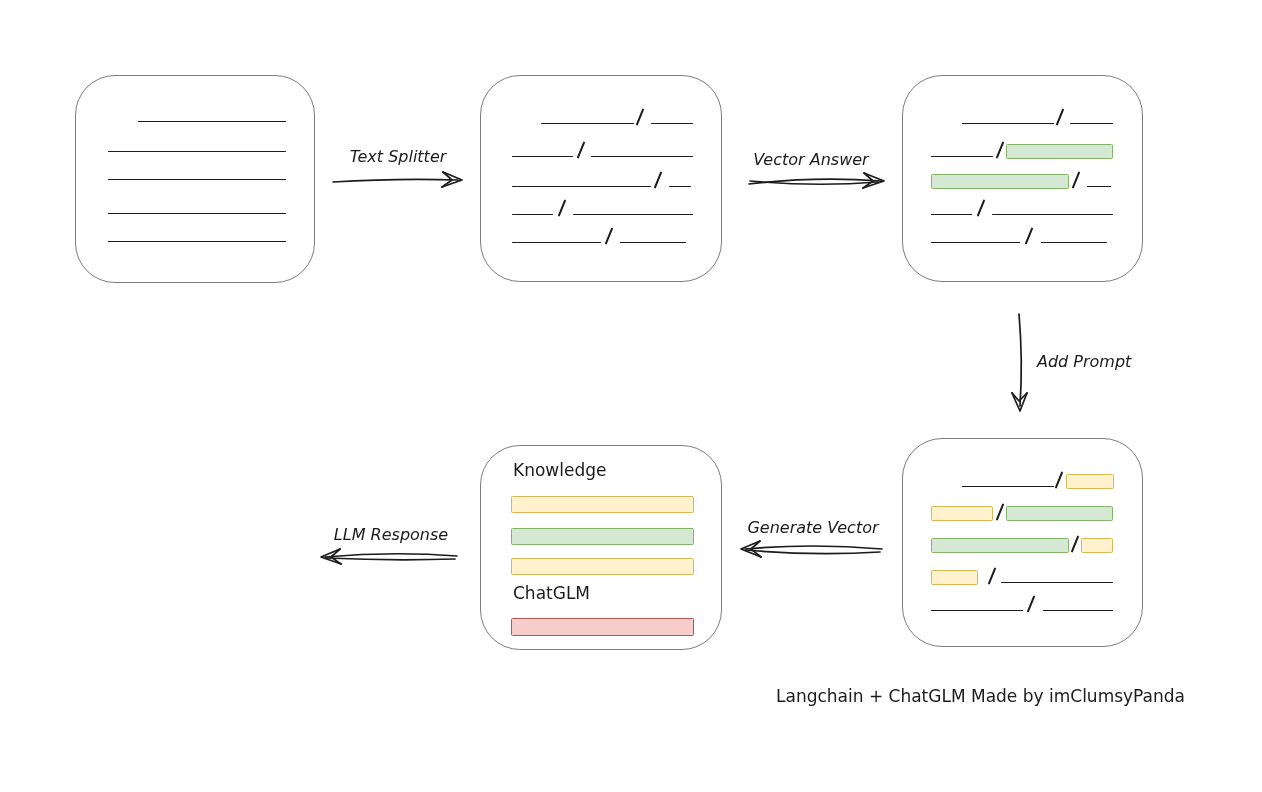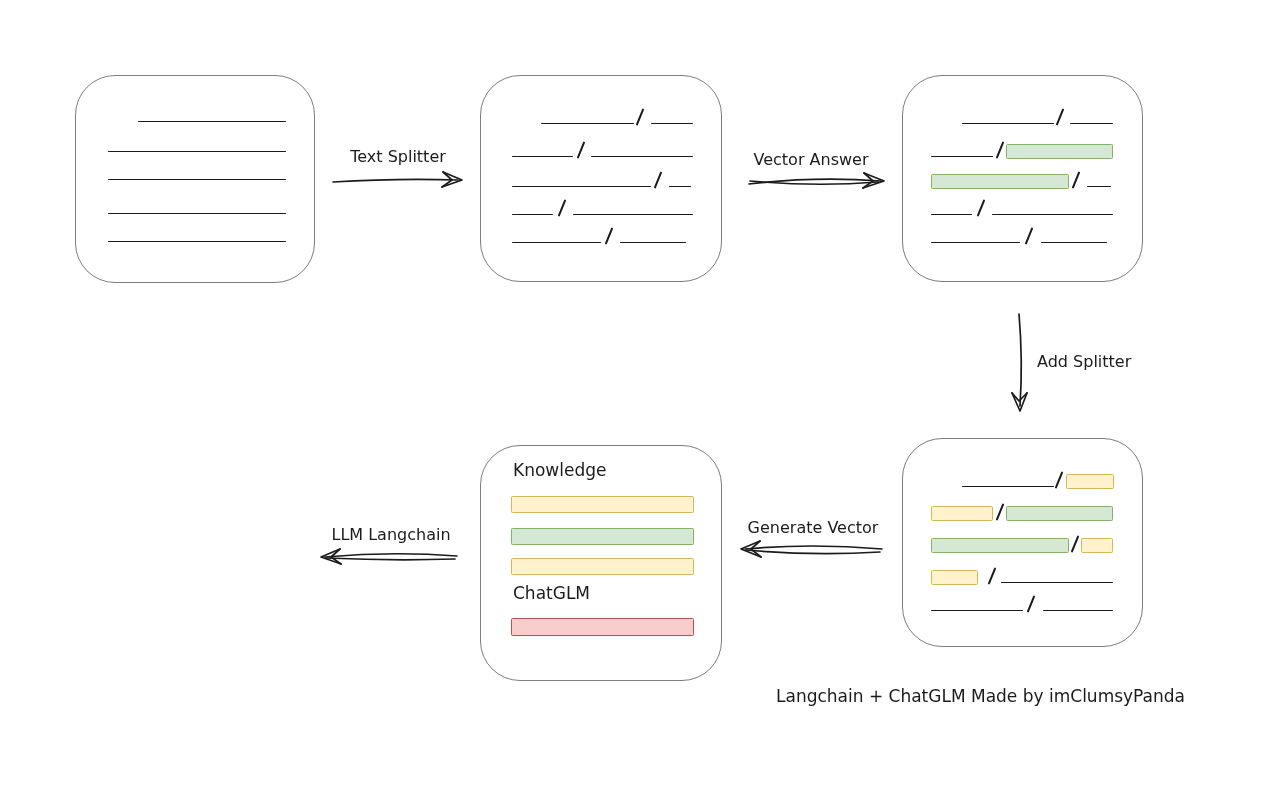--- a/index.html
+++ b/index.html
@@ -25,21 +25,21 @@
     background:var(--ink,#1b1b1b); border-radius:1px;
     transform:rotate(22deg);
   }
   .seg-bar { position:absolute; box-sizing:border-box; border:1.6px solid; border-radius:1.5px; }
   .seg-bar.green  { background:var(--green_fill,#d5e8d4); border-color:var(--green_border,#82b366); }
   .seg-bar.yellow { background:var(--yellow_fill,#fff2cc); border-color:var(--yellow_border,#d6b656); }
   .seg-bar.red    { background:var(--red_fill,#f8cecc); border-color:var(--red_border,#b85450); }
   .seg-text { position:absolute; top:-22px; font-size:17px; line-height:22px; white-space:nowrap; color:var(--ink,#1b1b1b); }
   .arrows { position:absolute; left:0; top:0; pointer-events:none; }
   .arrows path { fill:none; stroke:var(--ink,#1b1b1b); stroke-width:1.7; stroke-linecap:round; stroke-linejoin:round; }
-  .arrow-label { position:absolute; font-size:16px; line-height:20px; white-space:nowrap; color:var(--ink,#1b1b1b); }
+  .arrow-label { position:absolute; font-size:16px; line-height:20px; white-space:nowrap; color:var(--ink,#1b1b1b);font-style:italic; }
   .arrow-label.centered { text-align:center; }
   .caption { position:absolute; left:776px; top:686px; width:400px; font-size:17px; white-space:nowrap; color:var(--ink,#1b1b1b); }
 </style>
 </head>
 <body>
 
 <div id="canvas">
 
   <div class="box" style="left: 75px; top: 75px; width: 240px; height: 208px;">
       <div class="row" style="top: 47px;">
@@ -132,21 +132,21 @@
         <div class="seg-bar yellow" style="left: 28px; width: 47px; height: 15px; top: -14px;"></div>
         <div class="seg-slash" style="left: 88px;"></div>
         <div class="seg-line" style="left: 98px; width: 112px;"></div>
       </div>
       <div class="row" style="top: 173px;">
         <div class="seg-line" style="left: 28px; width: 92px;"></div>
         <div class="seg-slash" style="left: 127px;"></div>
         <div class="seg-line" style="left: 140px; width: 70px;"></div>
       </div>
     </div>
-  <div class="box" style="left: 480px; top: 445px; width: 242px; height: 236px;">
+  <div class="box" style="left: 480px; top: 445px; width: 242px; height: 205px;">
       <div class="row" style="top: 35px;">
         <div class="seg-text" style="left: 32px;">Knowledge</div>
       </div>
       <div class="row" style="top: 66px;">
         <div class="seg-bar yellow" style="left: 30px; width: 183px; height: 17px; top: -16px;"></div>
       </div>
       <div class="row" style="top: 98px;">
         <div class="seg-bar green" style="left: 30px; width: 183px; height: 17px; top: -16px;"></div>
       </div>
       <div class="row" style="top: 128px;">
@@ -186,19 +186,19 @@
     <g>
       <path d="M 457 556 Q 392 551 325 557"></path>
       <path d="M 455 559 Q 392 561 326 558"></path>
       <path d="M 340 549 L 321 557 L 341 564"></path>
       <path d="M 340 549 L 331 557 L 341 564"></path>
     </g>
   </svg>
 
   <div class="arrow-label centered" style="left:333px; top:147px; width:130px;">Text Splitter</div>
   <div class="arrow-label centered" style="left:746px; top:150px; width:130px;">Vector Answer</div>
-  <div class="arrow-label" style="left:1037px; top:352px;">Add Splitter</div>
+  <div class="arrow-label" style="left:1037px; top:352px;">Add Prompt</div>
   <div class="arrow-label centered" style="left:740px; top:518px; width:146px;">Generate Vector</div>
-  <div class="arrow-label centered" style="left:326px; top:525px; width:130px;">LLM Langchain</div>
+  <div class="arrow-label centered" style="left:326px; top:525px; width:130px;">LLM Response</div>
 
   <div class="caption">Langchain + ChatGLM Made by imClumsyPanda</div>
 
 </div>
 
 </body></html>

